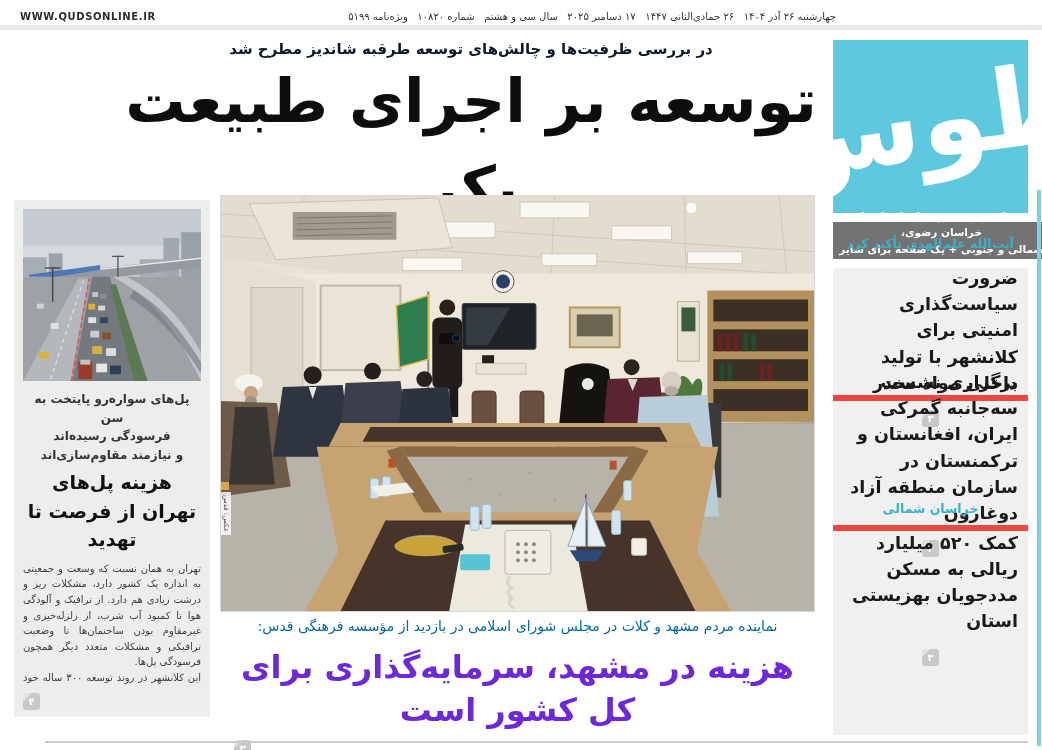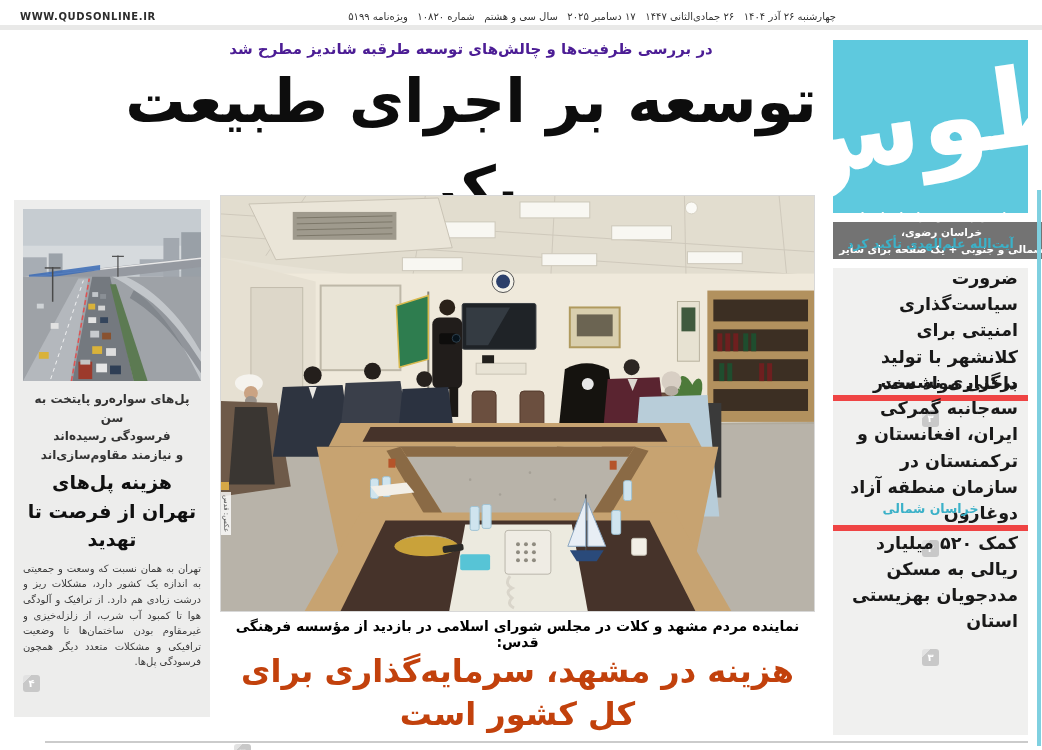--- a/index.html
+++ b/index.html
@@ -5,21 +5,21 @@
   html,body{margin:0;padding:0;background:#fff;}
   .page{position:relative;width:1042px;height:750px;background:#ffffff;overflow:hidden;
         font-family:"DejaVu Sans",sans-serif;direction:rtl;color:#1a1a1a;}
   
   .topbar-url{position:absolute;left:20px;top:11px;direction:ltr;font-size:10px;font-weight:bold;
               color:#2d2d2d;letter-spacing:.6px;}
   .topbar-date{position:absolute;right:206px;top:11px;font-size:10px;color:#333;white-space:pre;text-align:center;}
   .toprule{position:absolute;left:0;top:25px;width:1042px;height:5px;background:#e9e9e8;}
   
   .lead{position:absolute;left:95px;top:40px;width:752px;text-align:center;}
-  .lead-kicker{font-size:15px;font-weight:bold;color:#4c1d95;}
+  .lead-kicker{font-size:15px;font-weight:bold;color:#0f172a;}
   .lead-headline{font-size:60px;font-weight:bold;color:#0d0d0d;line-height:1.45;margin-top:0;}
   .lead .badge{margin:4px auto 0;transform:translateX(-52px);}
   
   .badge{width:17px;height:17px;border-radius:3px;flex:none;
          background:linear-gradient(135deg,#e2e2e2 24%,#c8c8c8 24%);
          color:#fff;font-size:10px;font-weight:bold;
          display:flex;align-items:center;justify-content:center;}
   
   .logo-box{position:absolute;left:833px;top:40px;width:195px;height:173px;background:#5ec9de;
             display:flex;align-items:center;justify-content:center;overflow:hidden;}
@@ -32,41 +32,41 @@
   .right-col{position:absolute;left:833px;top:268px;width:195px;height:467px;background:#f0f0ef;
              display:flex;flex-direction:column;box-sizing:border-box;}
   .right-item{box-sizing:border-box;display:flex;flex-direction:column;align-items:center;
               justify-content:center;gap:14px;padding:16px 10px;text-align:right;}
   .right-item+.right-item{border-top:6px solid #ef4444;}
   .right-kicker{color:#3bb1c8;font-size:12.5px;font-weight:bold;}
   .right-kicker:empty{display:none;}
   .right-headline{font-size:17.5px;font-weight:bold;color:#191919;line-height:1.5;}
   
   .left-col{position:absolute;left:14px;top:200px;width:196px;height:517px;background:#ededec;
-            box-sizing:border-box;padding:9px 9px 25px;display:flex;flex-direction:column;overflow:hidden;}
+            box-sizing:border-box;padding:9px 9px 7px;display:flex;flex-direction:column;overflow:hidden;}
   .left-photo{width:178px;height:172px;flex:none;display:block;}
   .left-kicker{margin-top:9px;text-align:center;font-size:12px;font-weight:bold;color:#333;
                line-height:1.55;white-space:pre-line;}
   .left-headline{margin-top:4px;text-align:center;font-size:19px;font-weight:bold;color:#101010;
                  line-height:1.5;}
   .left-body{margin-top:7px;font-size:10px;color:#3c3c3c;line-height:1.56;text-align:justify;
              white-space:pre-line;flex:1 1 auto;overflow:hidden;}
   .left-col .badge{margin-top:4px;align-self:flex-end;}
   
   .photo{position:absolute;left:220px;top:195px;width:595px;height:417px;border:1px solid #d8d8d8;
          box-sizing:border-box;background:#e8e3d6;}
   .photo svg{display:block;width:100%;height:100%;}
   .photo-credit{position:absolute;left:221px;top:492px;writing-mode:vertical-rl;
                 font-size:7px;color:#555;background:rgba(255,255,255,.8);padding:3px 1px;
                 letter-spacing:1px;}
   .credit-dot{position:absolute;left:221px;top:482px;width:8px;height:8px;background:#d5a847;}
   
   .photo-story{position:absolute;left:220px;top:618px;width:595px;text-align:center;}
-  .ps-kicker{font-size:14px;font-weight:bold;color:#000000;}
-  .ps-headline{font-size:32px;font-weight:bold;color:#c2410c;line-height:1.35;margin-top:0;text-align:center;}
+  .ps-kicker{font-size:14px;font-weight:normal;color:#0369a1;}
+  .ps-headline{font-size:32px;font-weight:bold;color:#6d28d9;line-height:1.35;margin-top:12px;text-align:center;}
   .photo-story .badge{margin-top:8px;margin-right:auto;margin-left:14px;}
   
   .bottomrule{position:absolute;left:45px;top:741px;width:983px;height:2px;background:#cbcbcb;}
   .edge-teal{position:absolute;left:1037px;top:190px;width:4px;height:556px;background:#7fd0e0;}
 </style>
 </head>
 <body>
 
 <div class="page">
 

